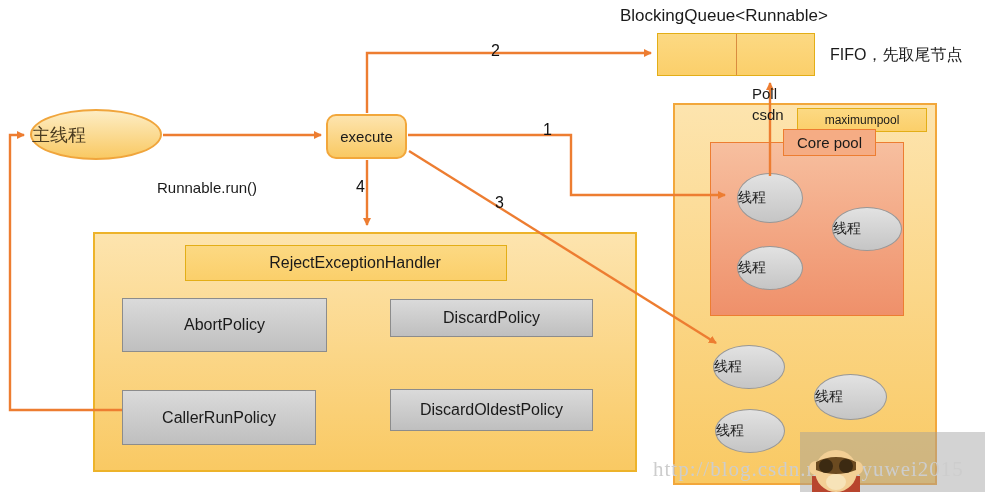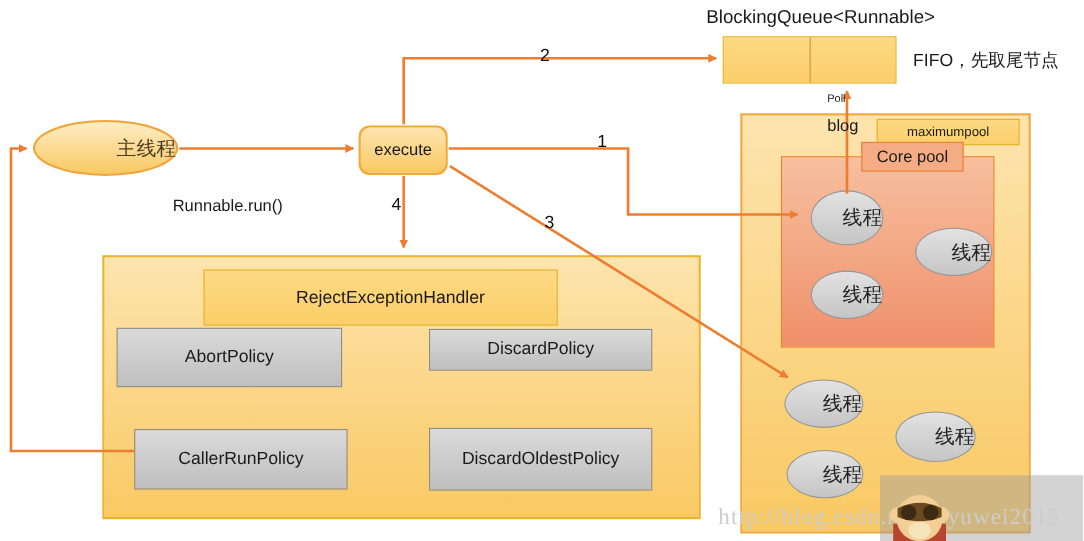--- a/index.html
+++ b/index.html
@@ -12,23 +12,23 @@
   .ybox{background:linear-gradient(180deg,#fde4ae 0%,#f9c963 100%);border:2px solid #edb32a;}
   .ybox-or{background:linear-gradient(180deg,#fde4ae 0%,#f9c963 100%);border:2px solid #f2a73b;}
   .ylabel{background:linear-gradient(180deg,#fcd983 0%,#fbcf6a 100%);border:1px solid #e3ae17;}
   
   .cbox{background:linear-gradient(180deg,#f7bf9f 0%,#ef906a 100%);border:1px solid #ed7d31;}
   .clabel{background:#f5ac84;border:1px solid #ed7d31;}
   
   .gbox{background:linear-gradient(180deg,#dadada 0%,#bfbfbf 100%);border:1px solid #8c8c8c;
         display:flex;align-items:center;justify-content:center;font-size:16px;}
   
-  .ell{border-radius:50%;display:flex;align-items:center;justify-content:flex-end;}
+  .ell{border-radius:50%;display:flex;align-items:center;justify-content:flex-start;}
   .main-ell{background:linear-gradient(180deg,#fdedc4 0%,#f9c963 100%);border:2px solid #f0a53c;font-size:18px;color:#4a3b20;}
-  .th-ell{background:linear-gradient(180deg,#e2e2e2 0%,#c5c5c5 100%);border:1px solid #979797;font-size:18px;color:#222;}
+  .th-ell{background:linear-gradient(180deg,#e2e2e2 0%,#c5c5c5 100%);border:1px solid #979797;font-size:14px;color:#222;}
   .cen{display:flex;align-items:center;justify-content:center;}
   .txt{white-space:nowrap;}
   .numlab{font-size:16px;color:#111;z-index:6;}
   #arrows{position:absolute;left:0;top:0;z-index:5;pointer-events:none;}
   
   #execute{border-radius:10px;font-size:15px;z-index:2;}
   
   #wm-bar{background:rgba(158,158,158,0.45);z-index:10;}
   #wm-text{font-family:"Liberation Serif",serif;font-size:21px;color:#cdcdcd;letter-spacing:1px;z-index:11;}
   #wm-logo{z-index:12;}
@@ -42,44 +42,44 @@
   <div class="abs ylabel cen" style="left:797px;top:108px;width:130px;height:24px;font-size:12px;z-index:2;">
     <span class="txt">maximumpool</span>
   </div>
 
   <div class="abs cbox" style="left:710px;top:142px;width:194px;height:174px;z-index:2;"></div>
   <div class="abs clabel cen" style="left:783px;top:129px;width:93px;height:27px;font-size:15px;z-index:3;">
     <span class="txt">Core pool</span>
   </div>
 
   <div class="abs ybox" style="left:93px;top:232px;width:544px;height:240px;z-index:1;"></div>
-  <div class="abs ylabel cen" style="left:185px;top:245px;width:322px;height:51px;font-size:16px;z-index:2;padding-left:18px;">
+  <div class="abs ylabel cen" style="left:185px;top:245px;width:322px;height:36px;font-size:16px;z-index:2;padding-left:18px;">
     <span class="txt">RejectExceptionHandler</span>
   </div>
-  <div class="abs gbox" style="left:106px;top:298px;width:205px;height:54px;z-index:2;">
+  <div class="abs gbox" style="left:122px;top:298px;width:205px;height:54px;z-index:2;">
     <span class="txt">AbortPolicy</span>
   </div>
   <div class="abs gbox" style="left:390px;top:299px;width:203px;height:38px;z-index:2;">
     <span class="txt">DiscardPolicy</span>
   </div>
   <div class="abs gbox" style="left:122px;top:390px;width:194px;height:55px;z-index:2;">
     <span class="txt">CallerRunPolicy</span>
   </div>
-  <div class="abs gbox" style="left:390px;top:389px;width:203px;height:57px;z-index:2;">
+  <div class="abs gbox" style="left:390px;top:389px;width:203px;height:42px;z-index:2;">
     <span class="txt">DiscardOldestPolicy</span>
   </div>
 
-  <div class="abs txt" style="left:620px;top:6px;width:230px;text-align:right;font-size:17px;z-index:2;">BlockingQueue&lt;Runnable&gt;</div>
+  <div class="abs txt" style="left:620px;top:6px;width:230px;text-align:left;font-size:17px;z-index:2;">BlockingQueue&lt;Runnable&gt;</div>
   <div class="abs ylabel" style="left:657px;top:33px;width:158px;height:43px;border-color:#e3ae17;z-index:2;">
     <div style="position:absolute;left:50%;top:0;width:1px;height:100%;background:#d98c3f;"></div>
   </div>
   <div class="abs txt" style="left:830px;top:45px;font-size:16px;z-index:2;">FIFO，先取尾节点</div>
 
-  <div class="abs txt" style="left:752px;top:85px;font-size:10px;z-index:6;">Poll</div>
-  <div class="abs txt" style="left:752px;top:106px;font-size:15px;z-index:6;">blog</div>
+  <div class="abs txt" style="left:752px;top:85px;font-size:15px;z-index:6;">Poll</div>
+  <div class="abs txt" style="left:752px;top:106px;font-size:15px;z-index:6;">csdn</div>
 
   <div class="abs ell main-ell" style="left:30px;top:109px;width:132px;height:51px;z-index:2;">
     <span class="txt">主线程</span>
   </div>
 
   <div id="execute" class="abs ybox-or cen" style="left:326px;top:114px;width:81px;height:45px;">
     <span class="txt">execute</span>
   </div>
 
   <div class="abs txt" style="left:157px;top:179px;font-size:15px;z-index:2;">Runnable.run()</div>

